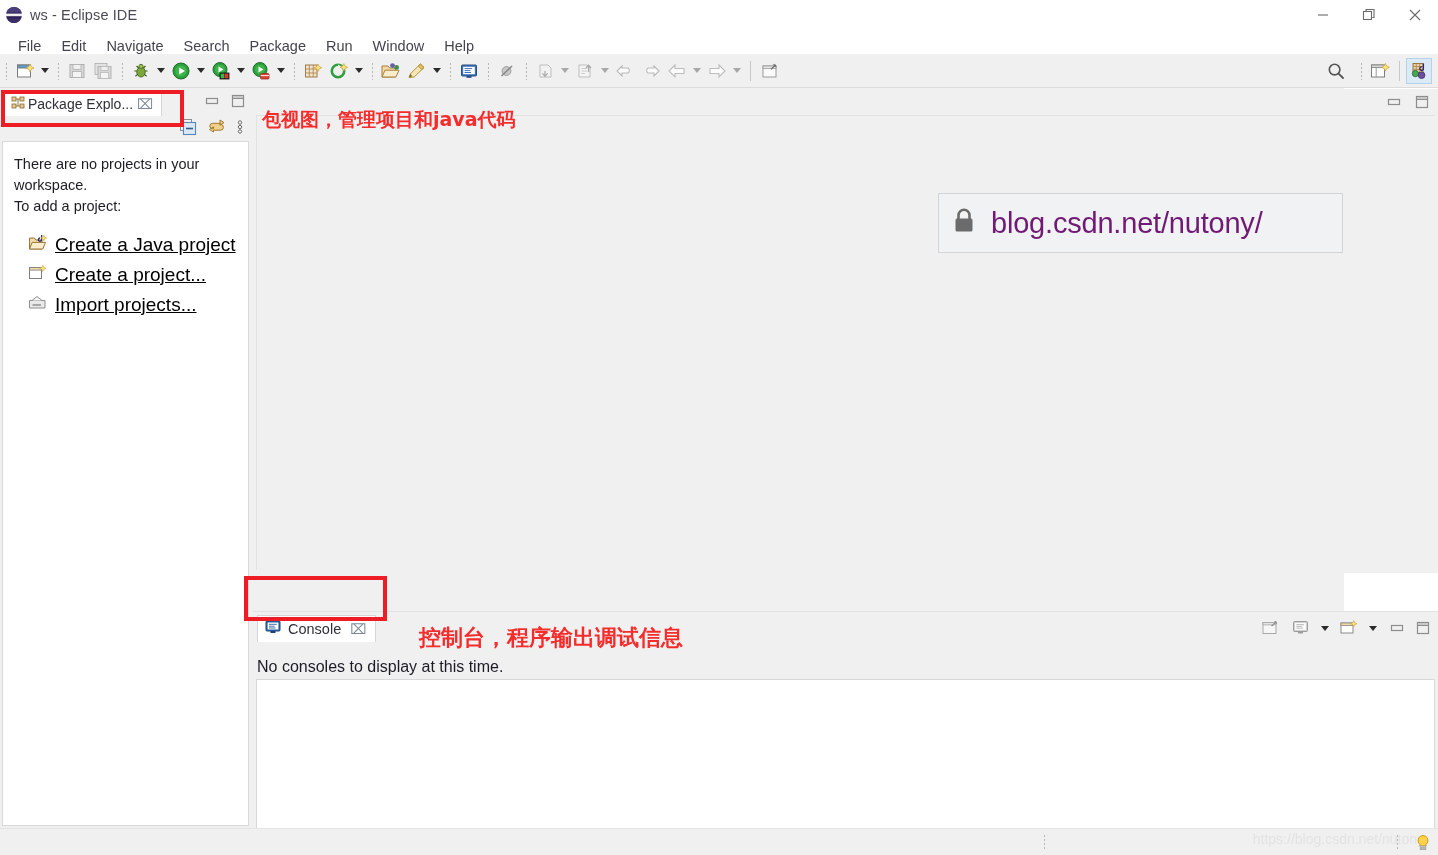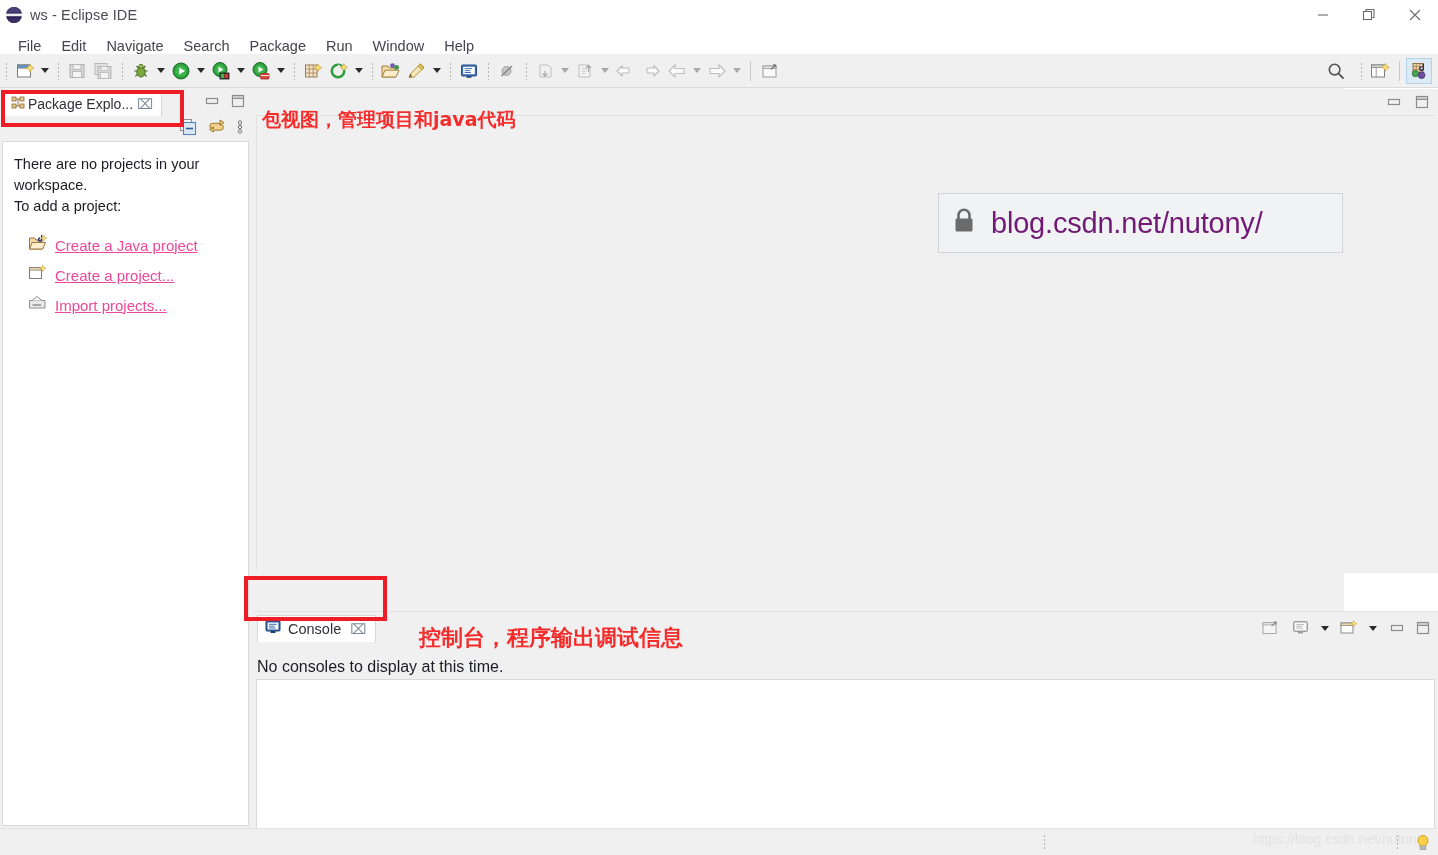--- a/index.html
+++ b/index.html
@@ -160,22 +160,22 @@
     line-height: 21px;
     margin-bottom: 13px;
   }
   .lv-link-row {
     display: flex; align-items: center;
     gap: 8px;
     height: 30px;
     padding-left: 14px;
   }
   .lv-link {
-    font-size: 15px;
-    color: #ec4899;
+    font-size: 19px;
+    color: #000000;
     text-decoration: underline;
     white-space: nowrap;
   }
 
   
   .editor-area {
     position: absolute; left: 253px; top: 89px;
     width: 1185px; height: 484px;
     background: #f0f0f0;
   }

